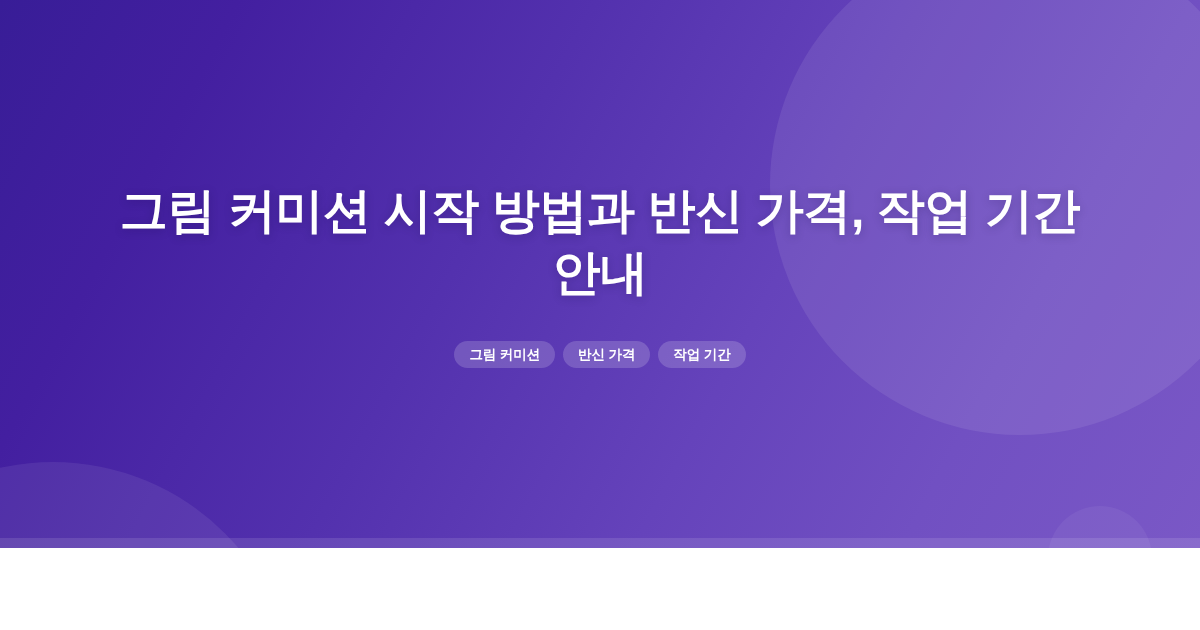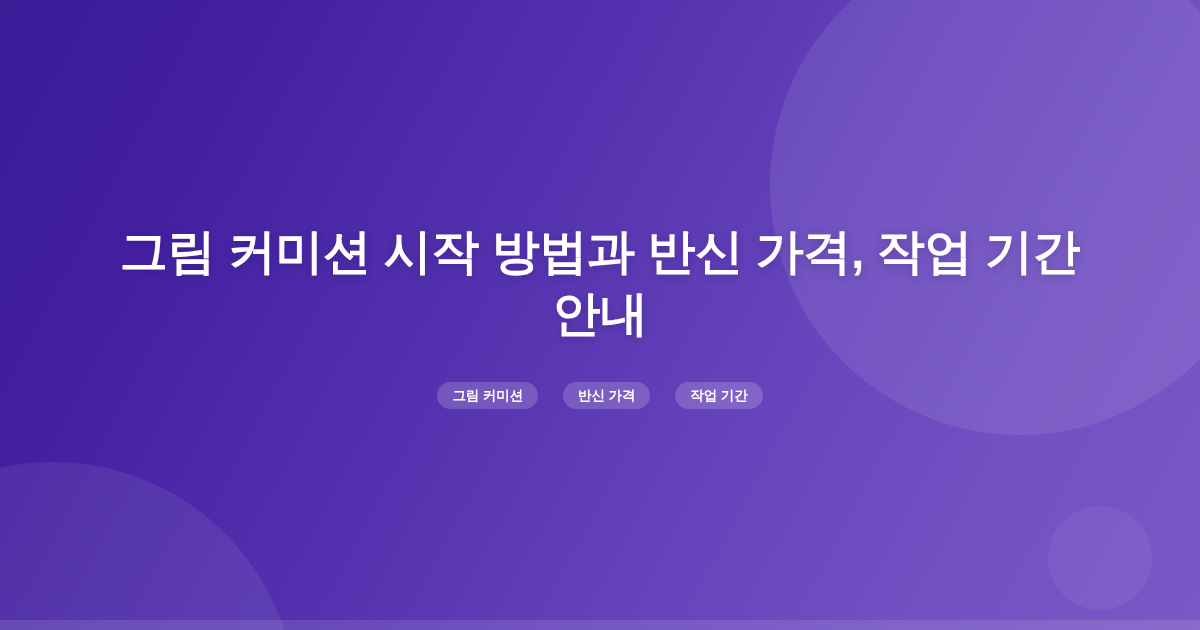--- a/index.html
+++ b/index.html
@@ -10,21 +10,21 @@
   body {
     width: 1200px;
     height: 630px;
     overflow: hidden;
     font-family: "Liberation Sans", "DejaVu Sans", sans-serif;
   }
 
   #og-card {
     position: relative;
     width: 1200px;
-    height: 630px;
+    height: 548px;
     overflow: hidden;
     background: linear-gradient(118deg, #381d97 0%, #431fa0 16%, #5331ae 40%, #6543bb 62%, #7150c2 80%, #7a58c6 100%);
   }
 
   
   .blob {
     position: absolute;
     border-radius: 50%;
     pointer-events: none;
   }
@@ -85,21 +85,21 @@
     letter-spacing: -0.4px;
     word-break: keep-all;
     text-shadow: 0 2px 10px rgba(20, 8, 60, 0.22);
   }
 
   .tag-row {
     display: flex;
     flex-direction: row;
     align-items: center;
     justify-content: center;
-    gap: 25px;
+    gap: 8px;
     margin-top: 37px;
   }
 
   .tag {
     display: inline-flex;
     align-items: center;
     justify-content: center;
     height: 27px;
     padding: 0 15px;
     border-radius: 14px;

